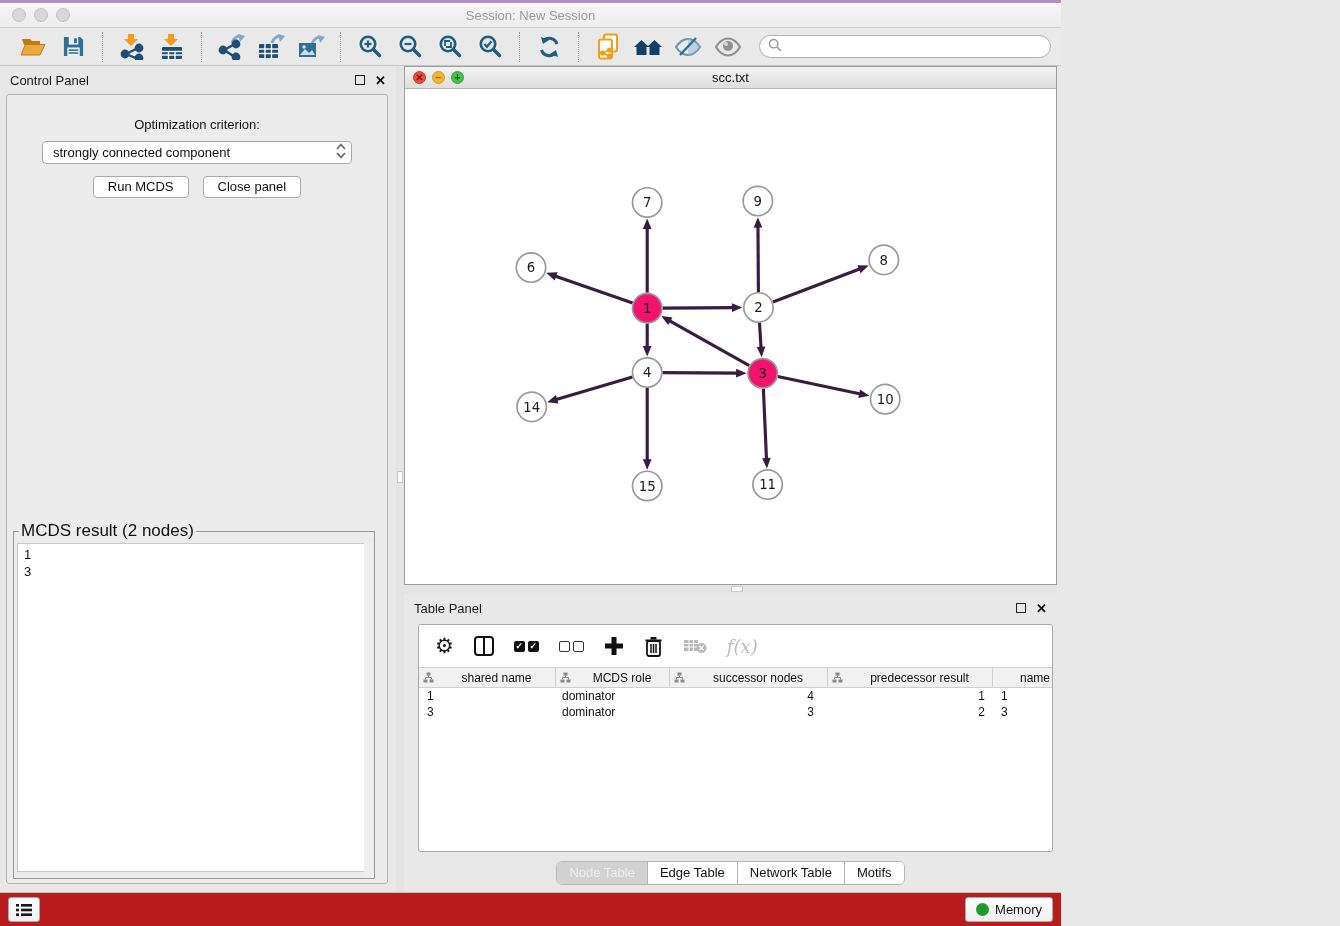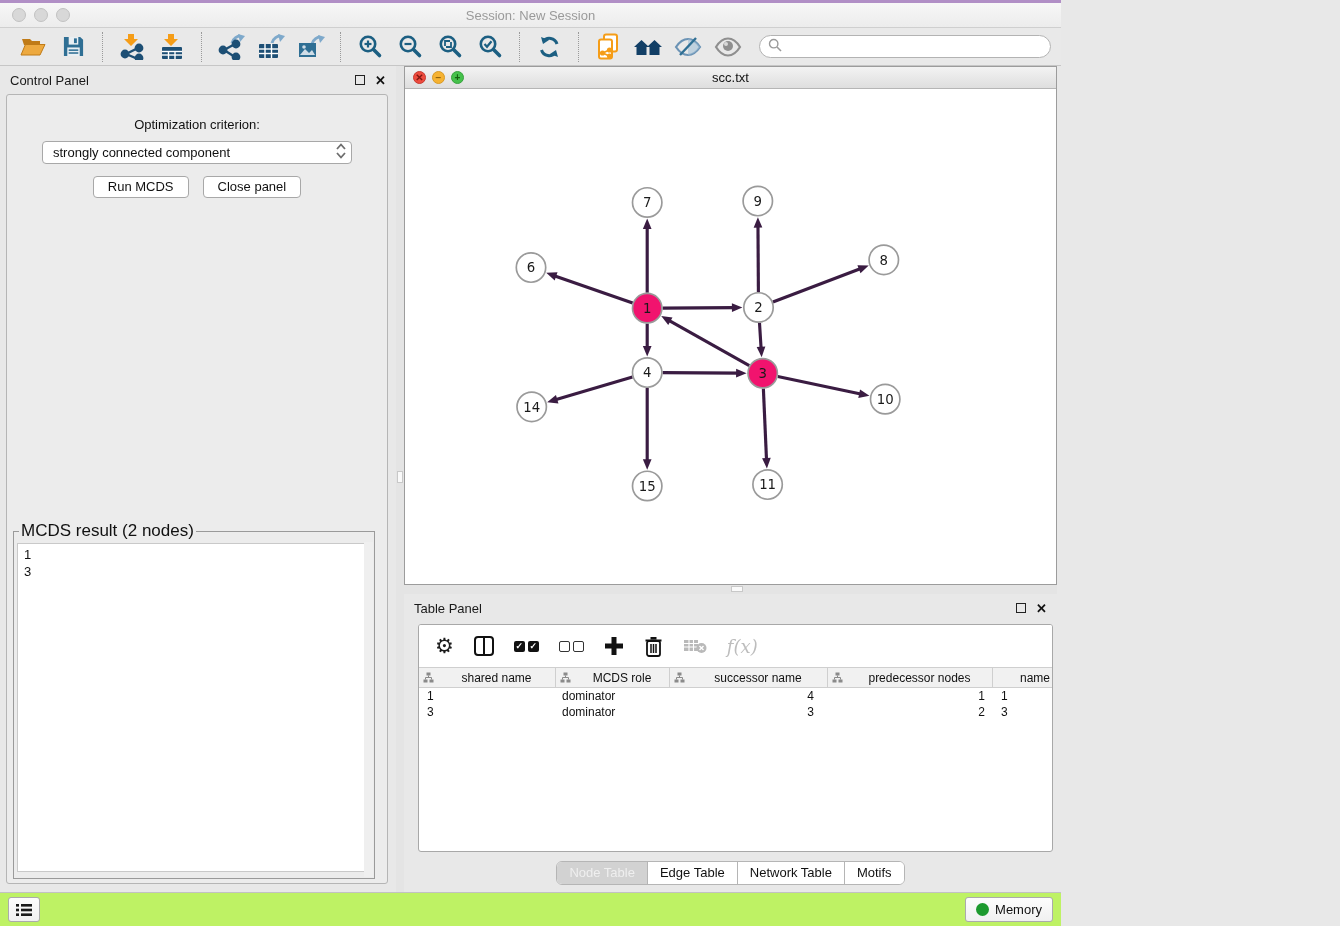--- a/index.html
+++ b/index.html
@@ -92,21 +92,21 @@
   .gt-row .c4 { text-align:right; padding-right:8px; }
   .gt-row .c5 { padding-left:8px; }
 
   .table-tabs-row { display:flex; justify-content:center; margin-top:9px; }
   .seg-control { display:inline-flex; border:1px solid #b5b5b5; border-radius:6px; overflow:hidden; background:#fff; }
   .seg { font-size:13px; padding:3px 12px 4px; color:#111; border-right:1px solid #b5b5b5; background:#fff; }
   .seg:last-child { border-right:none; }
   .seg.active { background:#d2d2d2; color:#efefef; }
 
   
-  .statusbar { height:34px; background:#bef264; border-top:1px solid #c2c2c2; display:flex; align-items:center; padding:8px 8px; }
+  .statusbar { height:34px; background:#b91c1c; border-top:1px solid #c2c2c2; display:flex; align-items:center; padding:8px 8px; }
   .status-btn { width:32px; height:25px; background:linear-gradient(#fdfdfd,#f0f0f0); border:1px solid #ababab; border-radius:3px; display:flex; align-items:center; justify-content:center; }
   .memory-btn { margin-left:auto; height:25px; background:linear-gradient(#fdfdfd,#f0f0f0); border:1px solid #ababab; border-radius:3px; display:flex; align-items:center; gap:6px; padding:0 10px; font-size:13px; color:#111; }
   .mem-dot { width:13px; height:13px; border-radius:50%; }
 </style>
 </head>
 <body>
 
 <div class="window">
 
   <div class="titlebar">
@@ -505,30 +505,30 @@
                   </svg>
                 <span class="hlabel">MCDS role</span>
               </span>
               <span class="gt-hcell">
                 <svg width="11" height="11" viewBox="0 0 11 11">
                     <rect x="3.5" y="0.5" width="4" height="3" fill="#8a8a8a"></rect>
                     <path d="M5.5 3.5v2M2.5 5.5h6M2.5 5.5v2M8.5 5.5v2" stroke="#8a8a8a" fill="none"></path>
                     <rect x="0.5" y="7.5" width="4" height="3" fill="#8a8a8a"></rect>
                     <rect x="6.5" y="7.5" width="4" height="3" fill="#8a8a8a"></rect>
                   </svg>
-                <span class="hlabel">successor name</span>
+                <span class="hlabel">successor nodes</span>
               </span>
               <span class="gt-hcell">
                 <svg width="11" height="11" viewBox="0 0 11 11">
                     <rect x="3.5" y="0.5" width="4" height="3" fill="#8a8a8a"></rect>
                     <path d="M5.5 3.5v2M2.5 5.5h6M2.5 5.5v2M8.5 5.5v2" stroke="#8a8a8a" fill="none"></path>
                     <rect x="0.5" y="7.5" width="4" height="3" fill="#8a8a8a"></rect>
                     <rect x="6.5" y="7.5" width="4" height="3" fill="#8a8a8a"></rect>
                   </svg>
-                <span class="hlabel">predecessor nodes</span>
+                <span class="hlabel">predecessor result</span>
               </span>
               <span class="gt-hcell">
                 <span class="hlabel">name</span>
               </span>
               <span class="gt-hcell filler"></span>
             </div>
             <div class="gt-row">
               <span class="c1">1</span>
               <span class="c2">dominator</span>
               <span class="c3">4</span>

